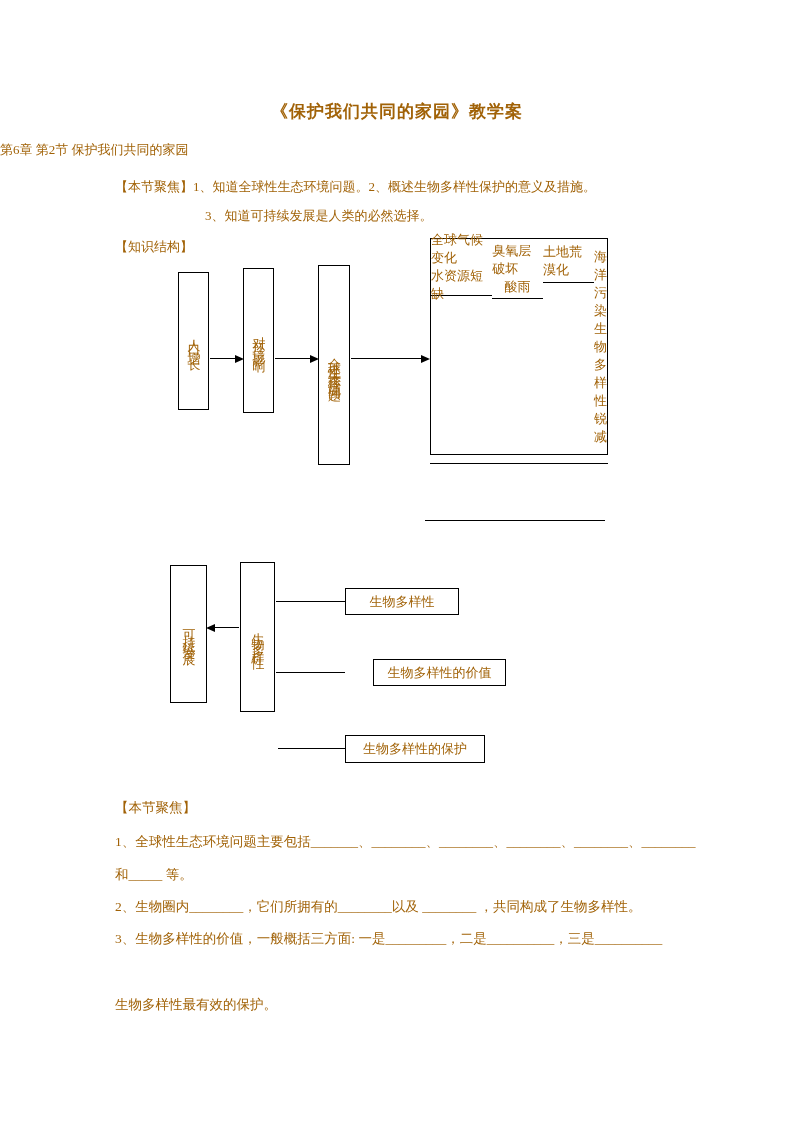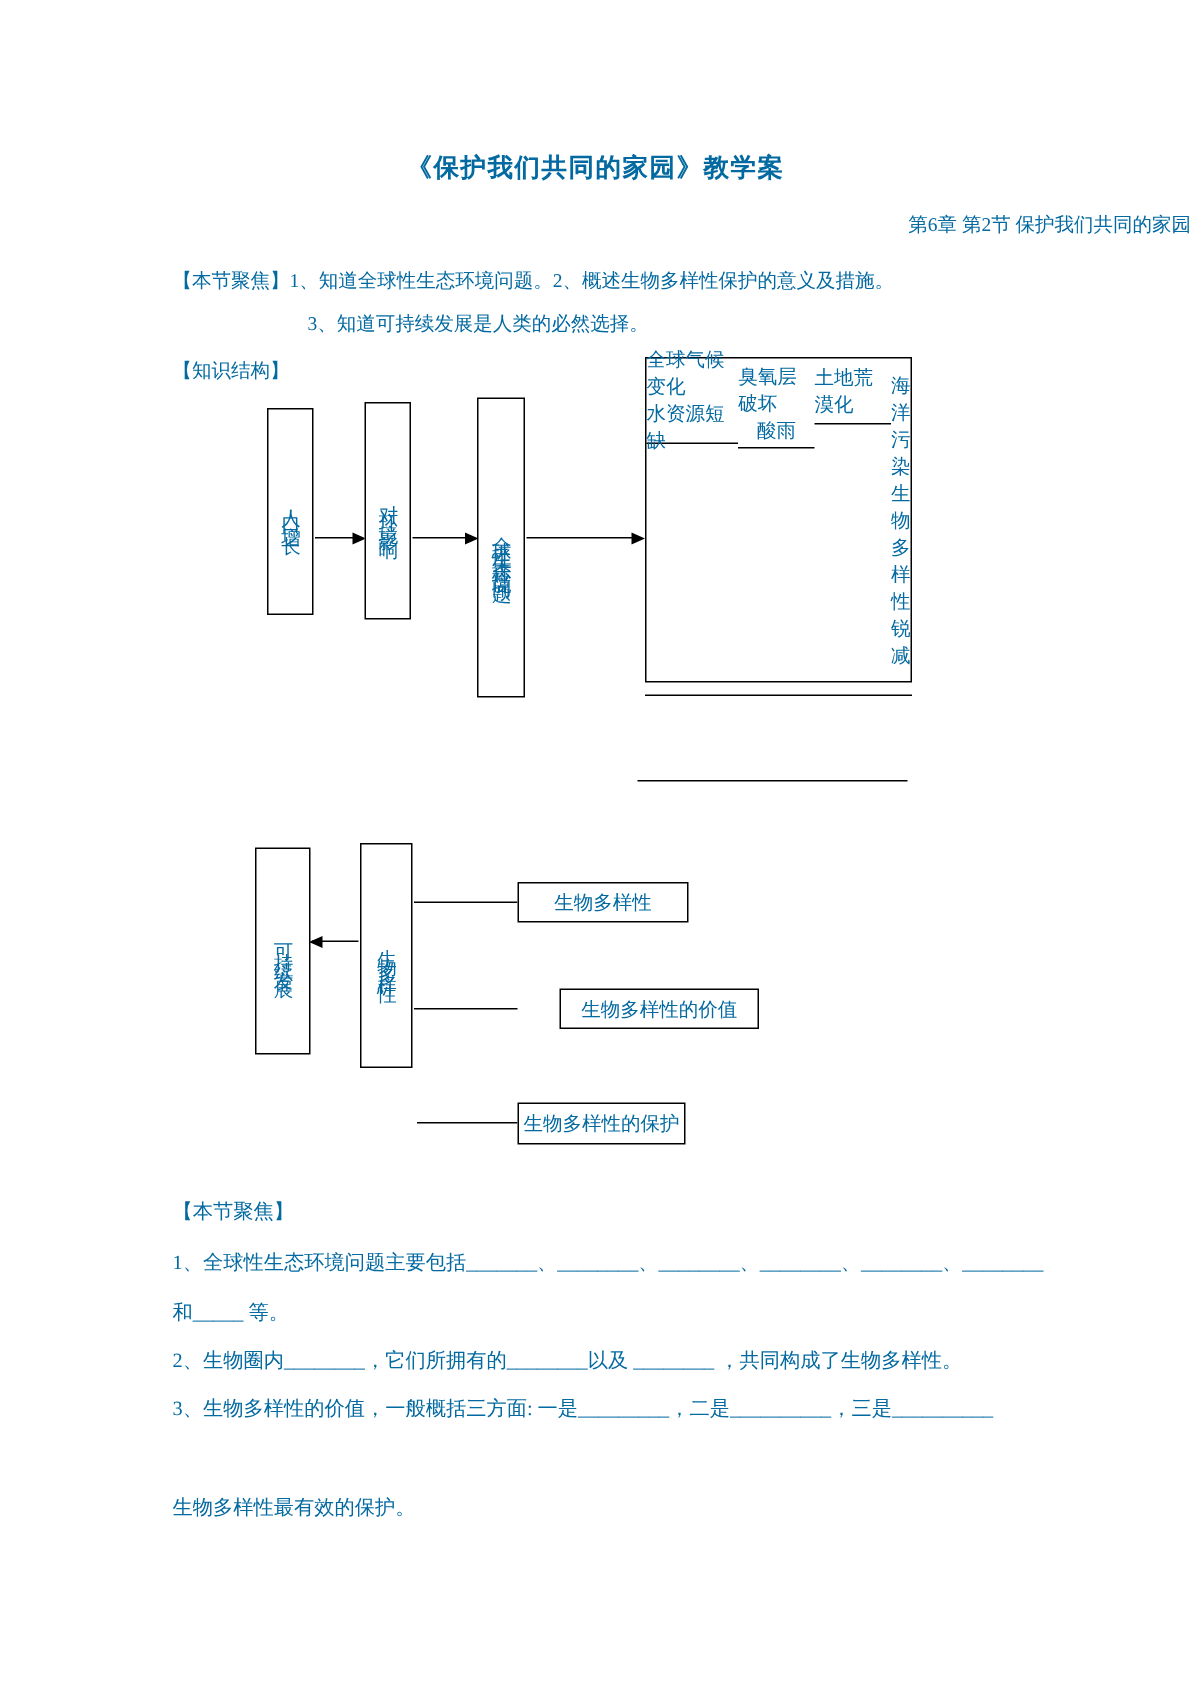--- a/index.html
+++ b/index.html
@@ -3,33 +3,33 @@
 <meta charset="utf-8">
 <style>
   * { margin:0; padding:0; box-sizing:border-box; }
   html,body { background:#ffffff; }
   .page {
     position:relative;
     width:794px; height:1123px;
     background:#ffffff;
     margin:0 auto;
     font-family:"Liberation Serif","DejaVu Serif",serif;
-    color:#0369a1;
+    color:#a16207;
     overflow:hidden;
   }
   .abs { position:absolute; }
   .doc-title {
     left:0; right:0; top:100px;
     text-align:center;
     font-size:17px; font-weight:bold;
     letter-spacing:1px;
   }
   .doc-subtitle {
     left:0; right:0; top:141px;
-    text-align:right;
+    text-align:left;
     font-size:13px;
   }
   .body-text { font-size:13px; white-space:nowrap; }
 
   
   .vbox {
     position:absolute;
     border:1px solid #000;
     display:flex; align-items:center; justify-content:center;
     background:#fff;
@@ -159,21 +159,21 @@
   <div class="sbox" style="left:345px; top:588px; width:114px; height:27px;">
     <span>生物多样性</span>
   </div>
 
   <div class="hline" style="left:276px; top:672px; width:69px;"></div>
   <div class="sbox" style="left:345px; top:659px; width:133px; height:27px;margin-left:28px;">
     <span>生物多样性的价值</span>
   </div>
 
   <div class="hline" style="left:278px; top:748px; width:67px;"></div>
-  <div class="sbox" style="left:345px; top:735px; width:112px; height:28px;">
+  <div class="sbox" style="left:345px; top:735px; width:140px; height:28px;">
     <span>生物多样性的保护</span>
   </div>
 
   <div class="ss-line" style="top:799px;">【本节聚焦】</div>
   <div class="ss-line" style="top:833px;">1、全球性生态环境问题主要包括_______、________、________、________、________、________</div>
   <div class="ss-line" style="top:866px;">和_____ 等。</div>
   <div class="ss-line" style="top:898px;">2、生物圈内________，它们所拥有的________以及 ________ ，共同构成了生物多样性。</div>
   <div class="ss-line" style="top:930px;text-align:center;">3、生物多样性的价值，一般概括三方面: 一是_________，二是__________，三是__________</div>
   <div class="ss-line" style="top:996px;">生物多样性最有效的保护。</div>
 

